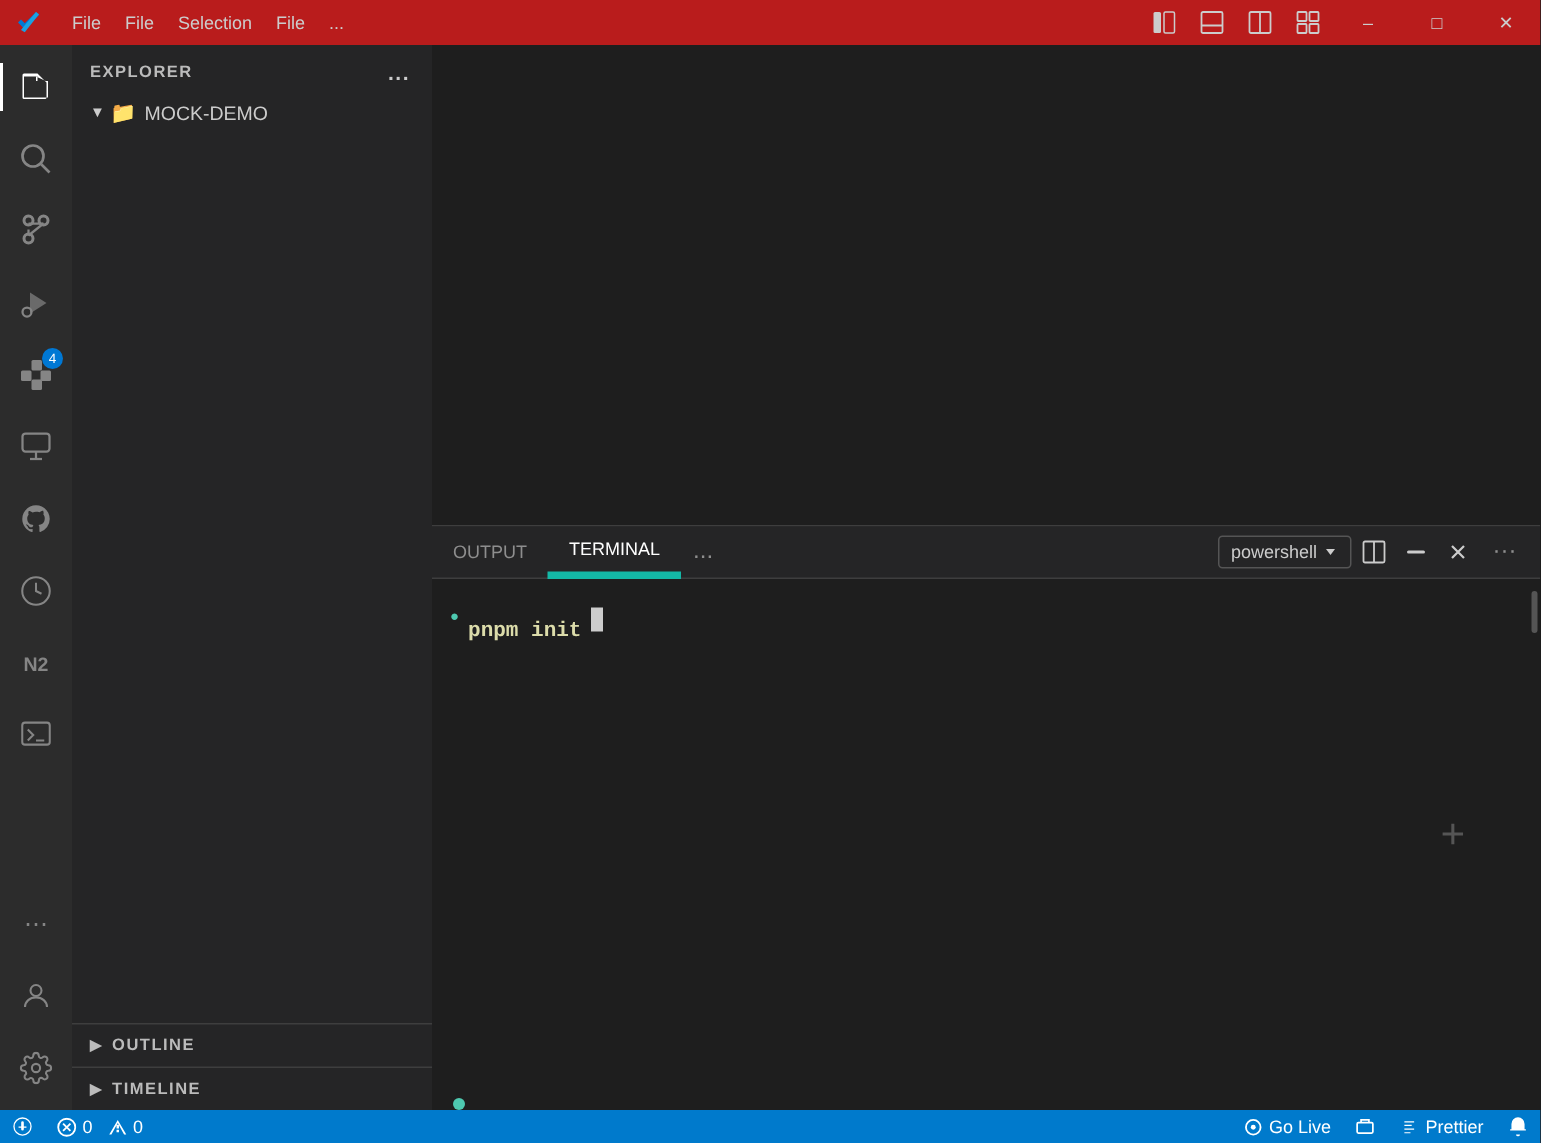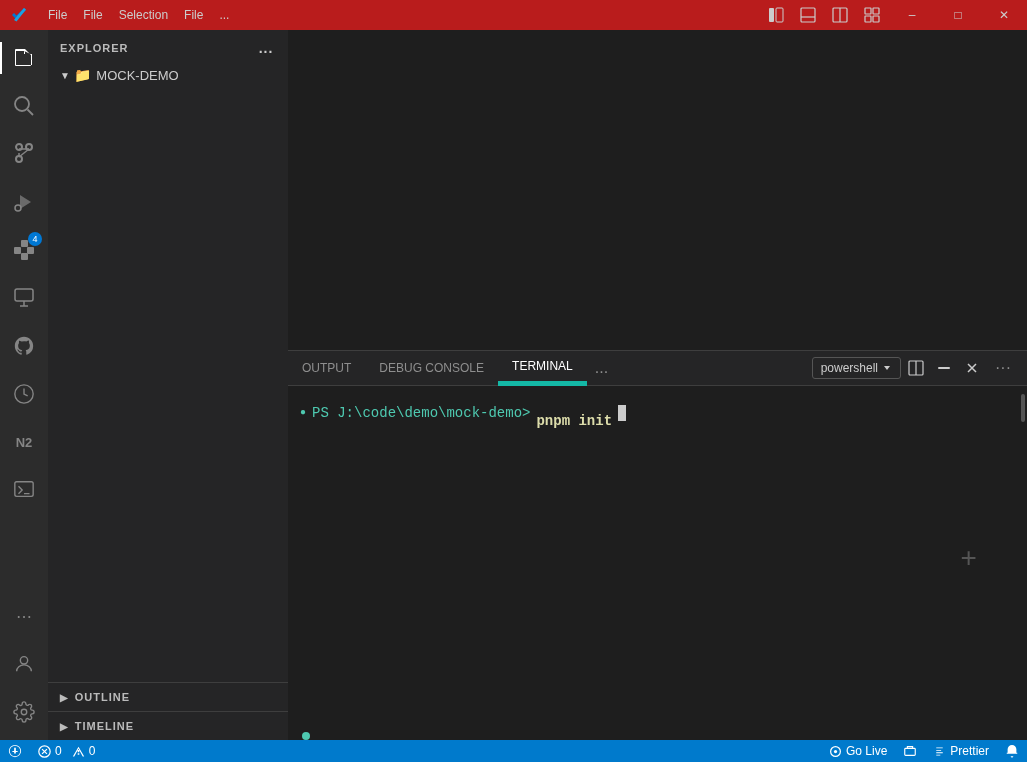--- a/index.html
+++ b/index.html
@@ -547,21 +547,20 @@
     </div>
   </div>
 
   <div class="editor-area">
 
     <div class="editor-main"></div>
 
     <div class="panel-area">
       <div class="panel-tabs-bar">
         <div class="panel-tab">OUTPUT</div>
-        <div class="panel-tab">DEBUG CONSOLE</div>
         <div class="panel-tab active">TERMINAL</div>
         <div class="panel-tabs-more">...</div>
         <div class="panel-tabs-right">
           <div class="panel-shell-label">
             <span>powershell</span>
             <svg width="10" height="10" viewBox="0 0 10 10" fill="#ccc">
               <path d="M2 3l3 4 3-4z"></path>
             </svg>
           </div>
           <div class="panel-right-btn">
@@ -580,21 +579,20 @@
               <path d="M4 4l8 8M12 4l-8 8" stroke="#ccc" stroke-width="1.5" fill="none"></path>
             </svg>
           </div>
           <div class="panel-tabs-more">···</div>
         </div>
       </div>
       <div style="display:flex;flex:1;overflow:hidden">
         <div class="terminal-content">
           <div class="terminal-line">
             <span class="terminal-dot">●</span>
-            <span class="terminal-path">PS J:\code\demo\mock-demo&gt;</span>
             <span class="terminal-cmd">pnpm init</span>
             <span class="terminal-cursor"></span>
           </div>
           <div class="terminal-plus">+</div>
         </div>
         <div style="width:10px;background:#1e1e1e;position:relative">
           <div style="position:absolute;right:2px;top:8px;width:4px;height:28px;background:#555;border-radius:2px"></div>
         </div>
       </div>
 

